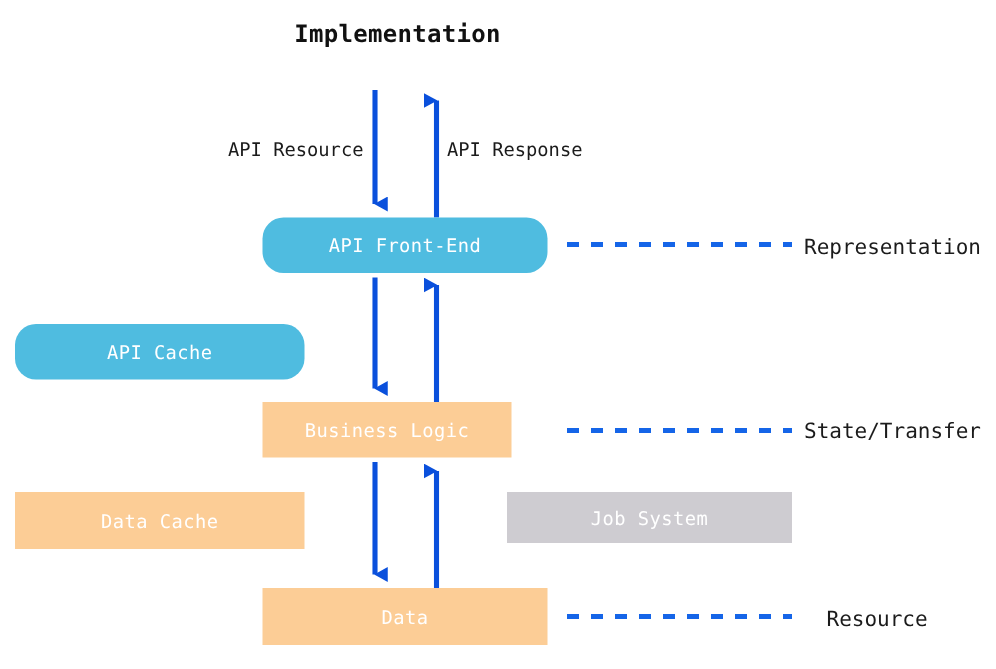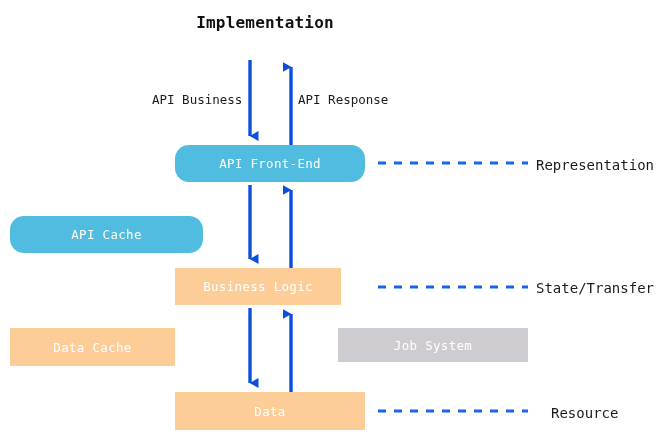--- a/index.html
+++ b/index.html
@@ -36,21 +36,21 @@
     letter-spacing: 0.3px;
     box-sizing: border-box;
   }
   .node.cyan   { background: #4FBCE0; border-radius: 14px; }
   .node.peach  { background: #FCCD96; }
   .node.gray   { background: #CECCD1; }
 
   .n-apifrontend { left: 175px; top: 145px;  width: 190px; height: 37px; }
   .n-apicache    { left: 10px;  top: 216px;  width: 193px; height: 37px; }
   .n-business    { left: 175px; top: 268px;  width: 166px; height: 37px; }
-  .n-datacache   { left: 10px;  top: 328px;  width: 165px; height: 38px; }
+  .n-datacache   { left: 10px;  top: 328px;  width: 193px; height: 38px; }
   .n-jobsystem   { left: 338px; top: 328px;  width: 190px; height: 34px; }
   .n-data        { left: 175px; top: 392px;  width: 190px; height: 38px; }
 
   .edge-label {
     position: absolute;
     font-size: 12.5px;
     color: #1b1b1b;
     white-space: nowrap;
   }
   .lbl-apirequest  { left: 152px; top: 92px; }
@@ -120,21 +120,21 @@
       <line x1="378" y1="163" x2="528" y2="163" stroke="#1565E8" stroke-width="3.2" stroke-dasharray="8 8" stroke-linecap="butt"></line>
     </g>
     <g>
       <line x1="378" y1="287" x2="528" y2="287" stroke="#1565E8" stroke-width="3.2" stroke-dasharray="8 8" stroke-linecap="butt"></line>
     </g>
     <g>
       <line x1="378" y1="411" x2="528" y2="411" stroke="#1565E8" stroke-width="3.2" stroke-dasharray="8 8" stroke-linecap="butt"></line>
     </g>
   </svg>
 
-  <div class="edge-label lbl-apirequest">API Business</div>
+  <div class="edge-label lbl-apirequest">API Resource</div>
   <div class="edge-label lbl-apiresponse">API Response</div>
 
   <div class="node cyan n-apifrontend">
     <span>API Front-End</span>
   </div>
 
   <div class="node cyan n-apicache">
     <span>API Cache</span>
   </div>
 

